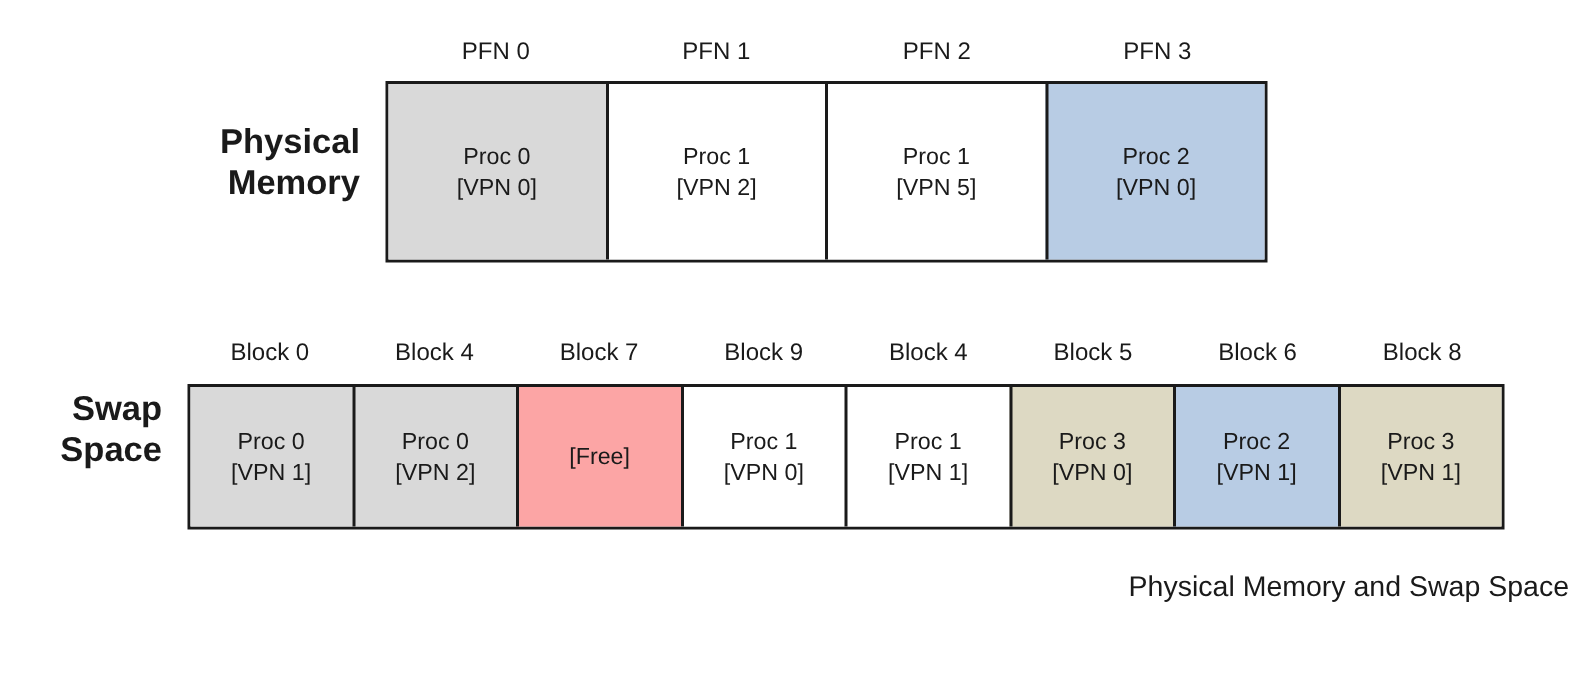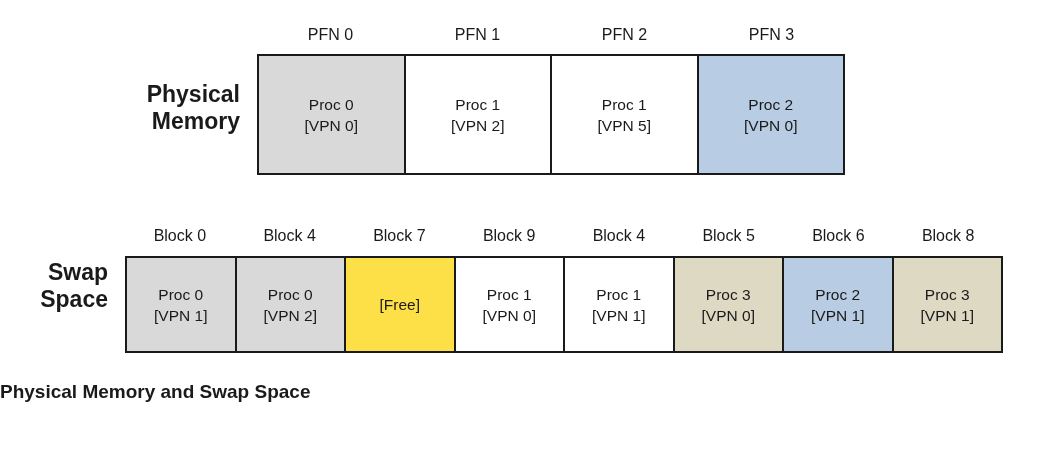--- a/index.html
+++ b/index.html
@@ -49,22 +49,22 @@
     font-size: 15.5px;
     line-height: 21px;
     text-align: center;
   }
   .cell:first-child { border-left: none; }
   .caption {
     position: absolute;
     top: 381px;
     left: 0;
     width: 1046px;
-    text-align: left;
-    font-weight: bold;
+    text-align: right;
+    font-weight: normal;
     font-size: 19px;
   }
 </style>
 </head>
 <body>
 
 <div class="canvas">
 
   <div class="side-label pm-side">
     <div>Physical</div>
@@ -115,21 +115,21 @@
 
   <div class="box sw-box">
     <div class="cell" style="background-color: rgb(217, 217, 217);">
       <div>Proc 0</div>
       <div>[VPN 1]</div>
     </div>
     <div class="cell" style="background-color: rgb(217, 217, 217);">
       <div>Proc 0</div>
       <div>[VPN 2]</div>
     </div>
-    <div class="cell" style="background-color: #fde047;">
+    <div class="cell" style="background-color: #fca5a5;">
       <div>[Free]</div>
       <div></div>
     </div>
     <div class="cell" style="background-color: rgb(255, 255, 255);">
       <div>Proc 1</div>
       <div>[VPN 0]</div>
     </div>
     <div class="cell" style="background-color: rgb(255, 255, 255);">
       <div>Proc 1</div>
       <div>[VPN 1]</div>

